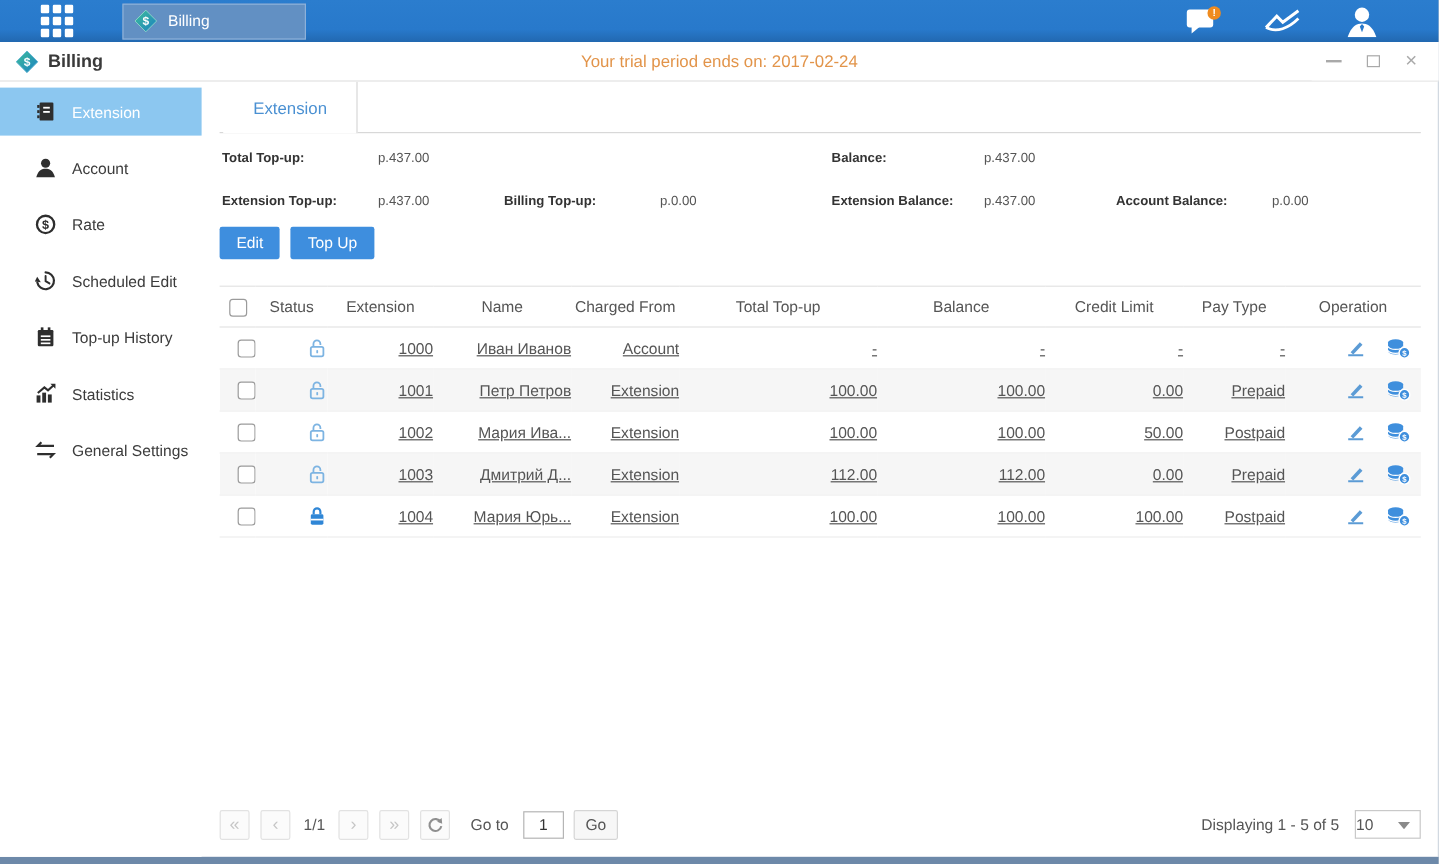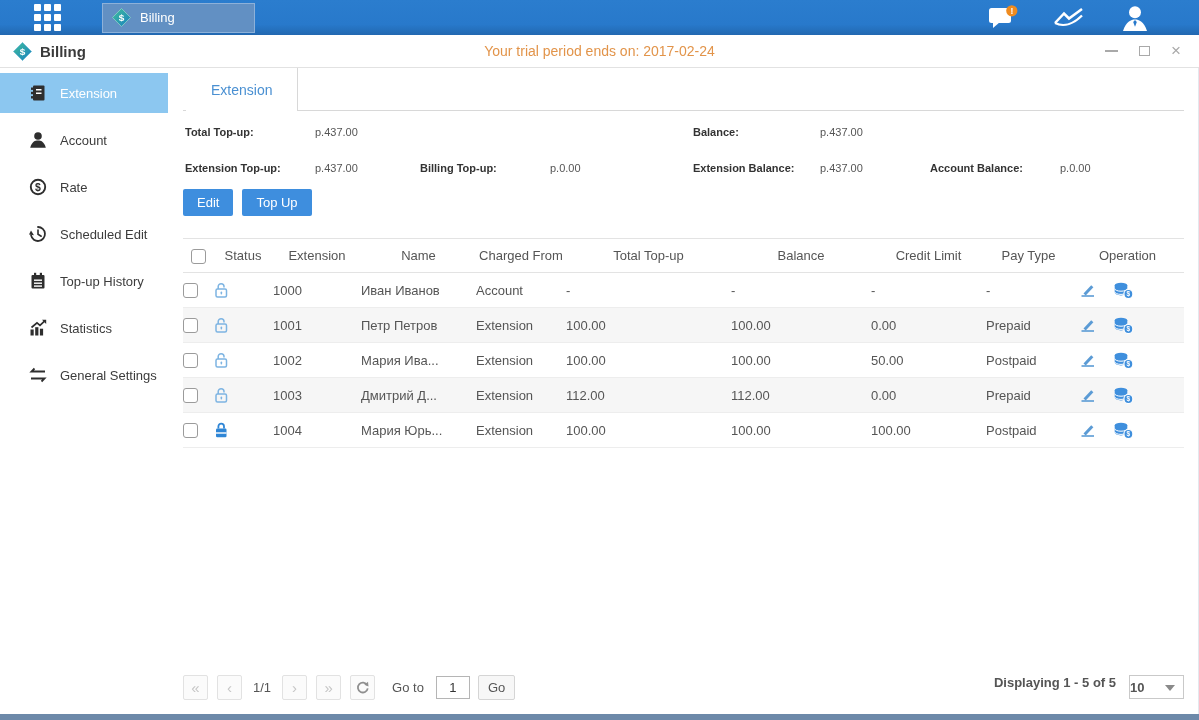--- a/index.html
+++ b/index.html
@@ -57,38 +57,38 @@
   .btn-row { margin-top:15px; display:flex; gap:9px; }
   .btn-primary { height:27px; padding:0 14px; background:#3e8ede; color:#fff; font-size:13px;
                  border:none; border-radius:2px; cursor:pointer; font-family:inherit; }
 
   
   table { margin-top:22px; width:100%; border-collapse:collapse; font-size:13px; color:#555; table-layout:fixed; }
   thead tr { height:34px; }
   th { font-weight:normal; color:#555; text-align:center; border-top:1px solid #e3e3e3; border-bottom:1px solid #e3e3e3; }
   tbody tr { height:35px; border-bottom:1px solid #ededed; }
   tbody tr:nth-child(even) { background:#f6f6f6; }
-  td { text-align:left; overflow:hidden; white-space:nowrap; }
+  td { text-align:right; overflow:hidden; white-space:nowrap;text-decoration:underline; }
   .checkbox { display:inline-block; width:15px; height:15px; border:1px solid #9b9b9b; border-radius:3px;
               background:#fff; vertical-align:middle; cursor:pointer; }
   .status-icon { display:inline-flex; vertical-align:middle; }
   .op-btn { display:inline-flex; margin:0 8px; cursor:pointer; vertical-align:middle; }
 
   
   .footer { margin-top:auto; min-height:48px; display:flex; align-items:center; font-size:13px; color:#555; padding-bottom:6px; }
   .pg-btn { width:25px; height:25px; border:1px solid #e2e2e2; border-radius:2px; background:#fbfbfb;
             display:flex; align-items:center; justify-content:center; color:#c6c6c6; font-size:15px;
             margin-right:9px; cursor:pointer; }
   .pg-num { margin:0 11px 0 2px; color:#555; }
   .goto-label { margin:0 4px 0 8px; }
   .goto-input { width:34px; height:23px; border:1px solid #b5b5b5; text-align:center; font-size:13px;
                 margin:0 8px; font-family:inherit; color:#333; }
   .go-btn { height:25px; padding:0 9px; border:1px solid #d5d5d5; background:#f7f7f7; border-radius:2px;
             color:#555; font-size:13px; cursor:pointer; font-family:inherit; }
-  .footer-right { margin-left:auto; display:flex; align-items:flex-start; gap:13px;font-weight:bold; }
+  .footer-right { margin-left:auto; display:flex; align-items:center; gap:13px; }
   .page-size { width:55px; height:24px; border:1px solid #c9c9c9; background:#fff; display:flex; align-items:center;
                position:relative; cursor:pointer; }
   .page-size .caret { position:absolute; right:8px; top:9px; width:0; height:0;
                       border-left:5px solid transparent; border-right:5px solid transparent; border-top:6px solid #8a8a8a; }
 
   .desktop-strip { height:6px; background:#6d89a9; }
 </style>
 </head>
 <body>
 

